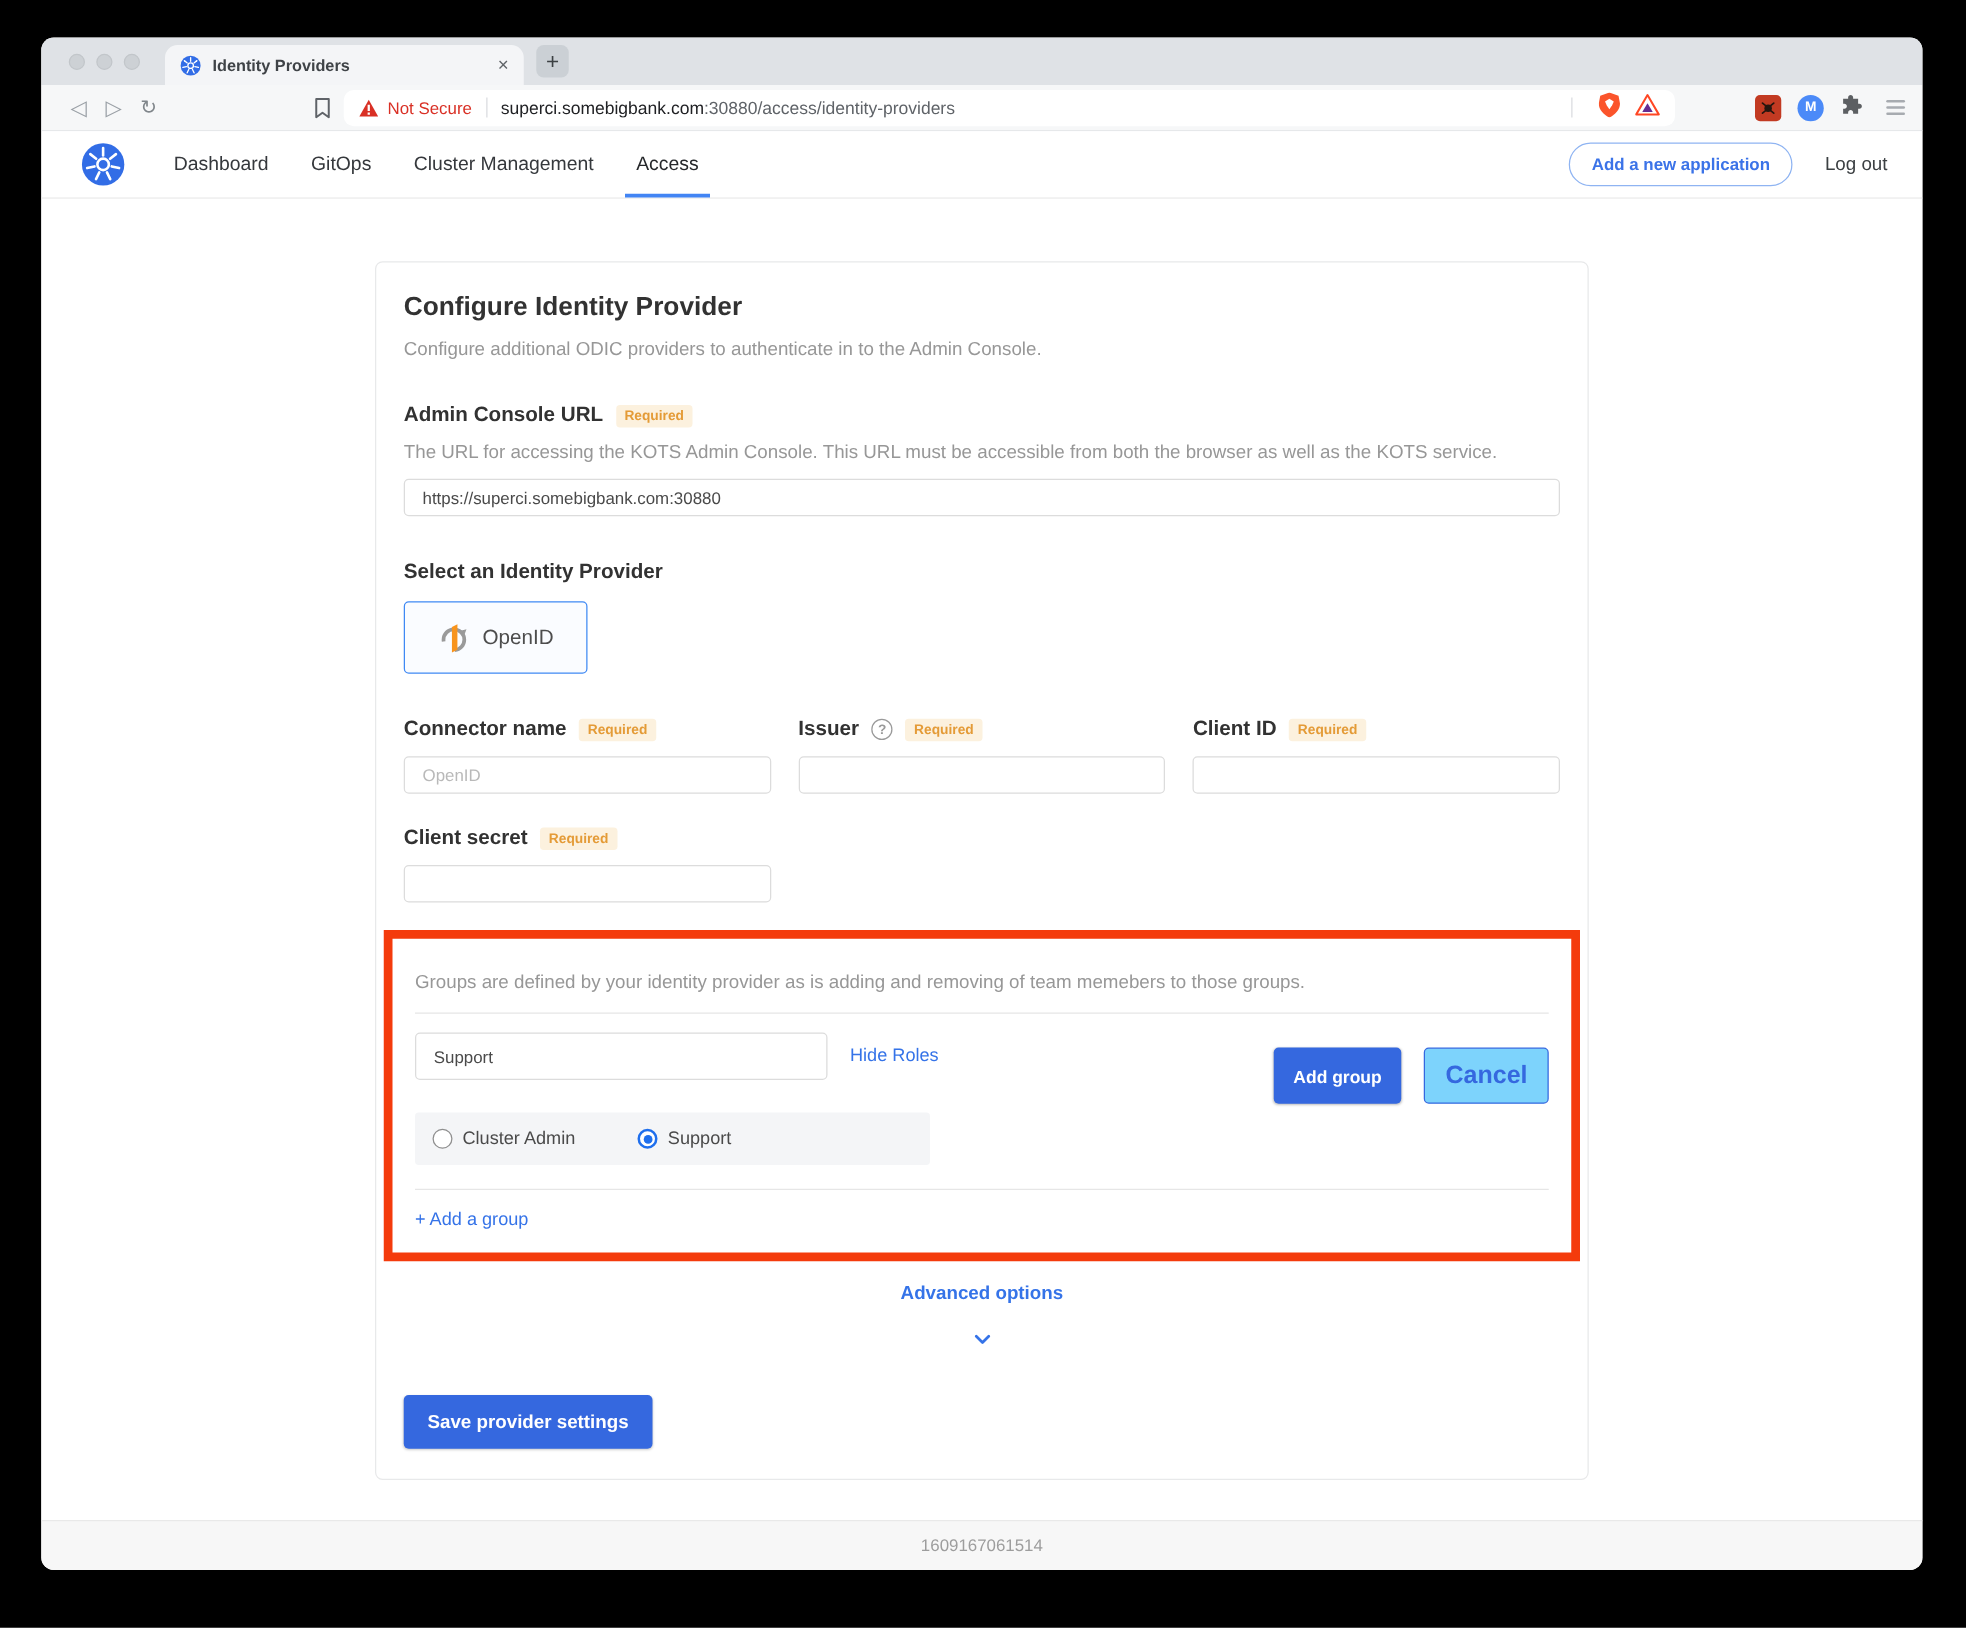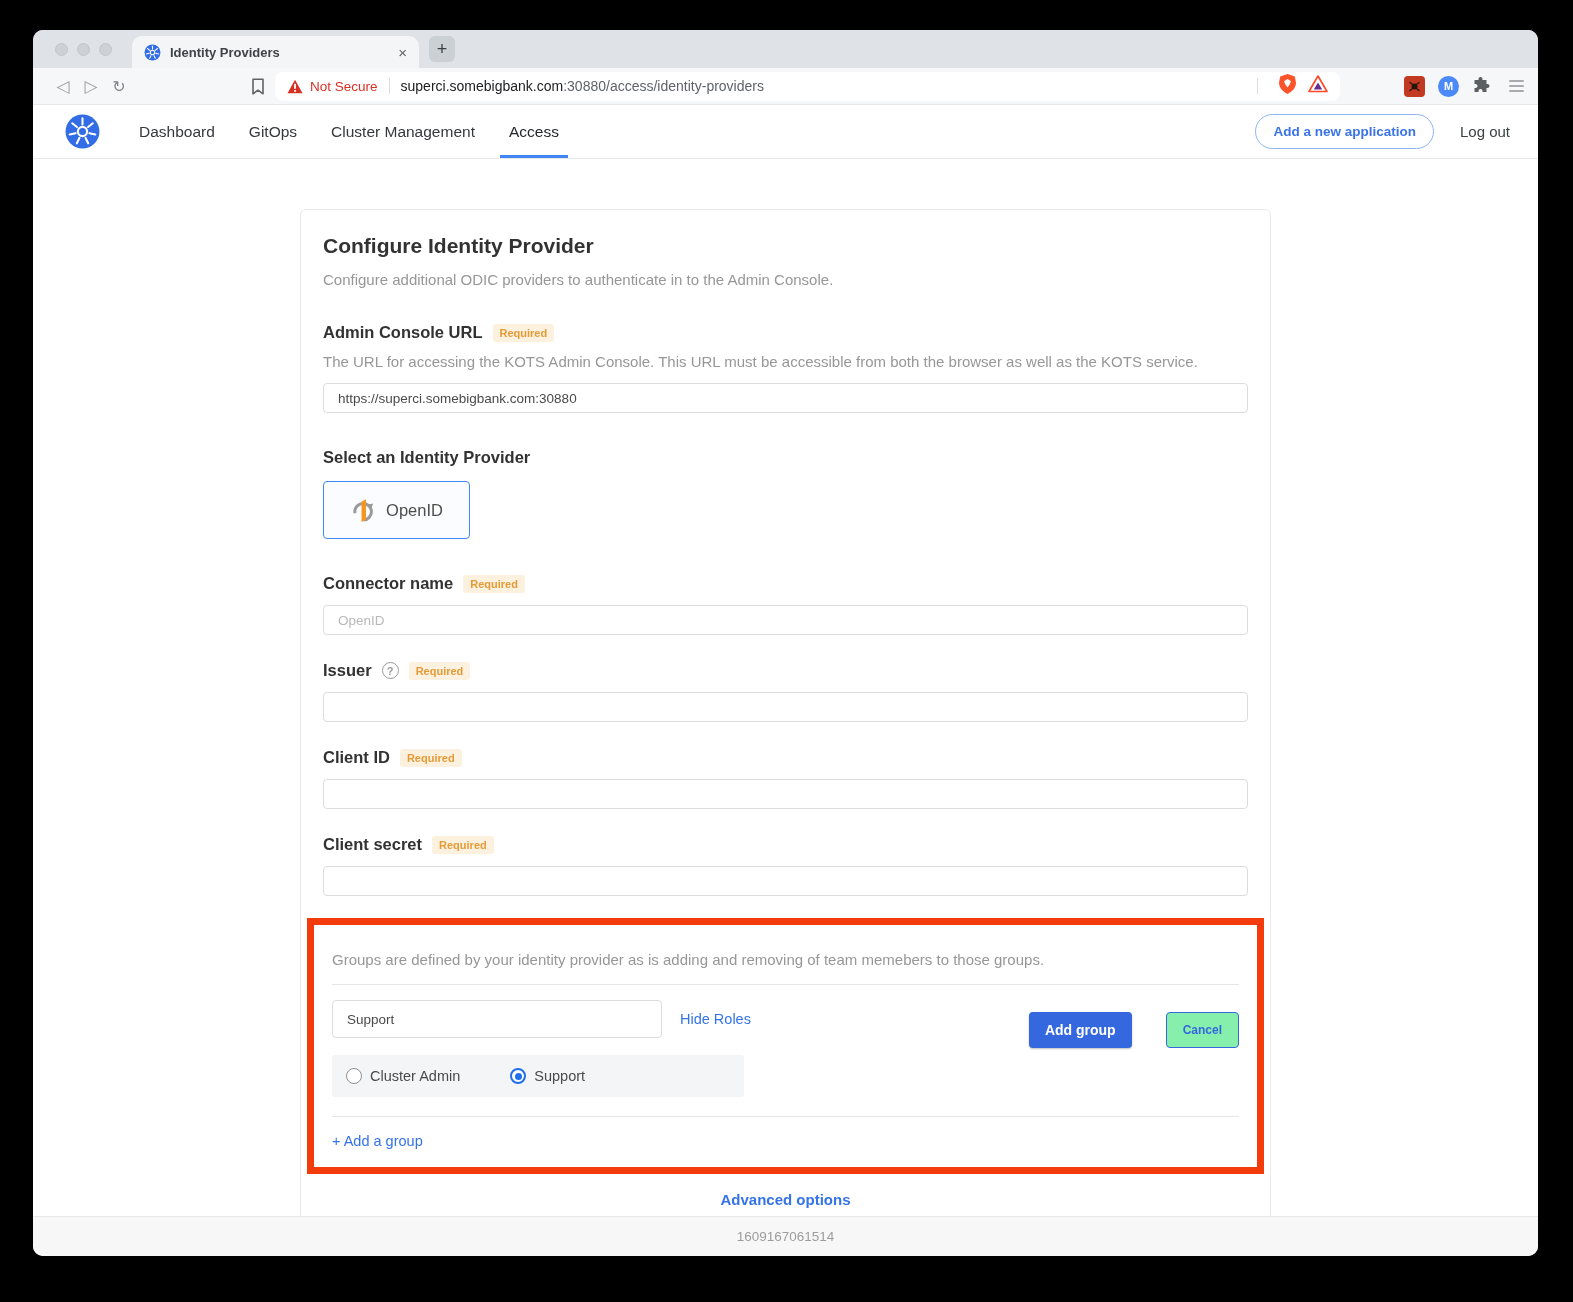--- a/index.html
+++ b/index.html
@@ -59,38 +59,38 @@
   .field-label { font-size:16.5px; font-weight:700; color:#323232; }
   .badge { font-size:11px; font-weight:600; color:#e49b37; background:#fcf1de; padding:3px 7px; border-radius:3px; }
   .help-text { font-size:15px; color:#979797; margin:11px 0 13px; }
   .text-input { width:100%; height:30px; border:1px solid #dcdcdc; border-radius:4px; padding:0 14px; font-size:13.5px; color:#4a4a4a;
                 font-family:"Liberation Sans", sans-serif; outline:none; }
   .text-input::placeholder { color:#b9b9b9; }
   .section-gap { margin-top:35px; }
   .idp-tile { margin-top:14px; width:147px; height:58px; border:1px solid #3f89f4; border-radius:4px; background:#fafcff;
               display:flex; align-items:center; justify-content:center; gap:8px; }
   .idp-name { font-size:16.5px; color:#4d4d4d; }
-  .grid2 { display:grid; grid-template-columns:1fr; column-gap:22px; row-gap:26px; margin-top:35px; }
+  .grid2 { display:grid; grid-template-columns:1fr 1fr 1fr; column-gap:22px; row-gap:26px; margin-top:35px; }
   .grid2 .text-input { margin-top:12px; }
   .qmark { width:17px; height:17px; border:1.5px solid #9a9a9a; border-radius:50%; color:#9a9a9a; font-size:11px; font-weight:700;
            display:inline-flex; align-items:center; justify-content:center; }
 
   
   .rbac-box { margin:22px -16px 2px; border:7px solid #f43b0c; padding:13px 18px 10px; }
   .rbac-title { font-size:17px; font-weight:700; color:#323232; margin-top:8px; }
   .rbac-sub { font-size:15px; color:#979797; margin:13px 0 16px; }
   .hr { border:none; border-top:1px solid #e6e6e6; height:0; }
   .group-row { display:flex; align-items:flex-start; margin-top:15px; }
   .group-input { width:330px; height:38px; }
   .link { color:#3573e8; font-size:14.5px; font-weight:500; text-decoration:none; }
   .hide-roles { margin-left:18px; line-height:38px; }
-  .group-actions { margin-left:auto; display:flex; gap:34px; margin-top:12px; }
+  .group-actions { margin-left:auto; display:flex; gap:18px; margin-top:12px; }
   .btn-primary { background:#3568df; color:#fff; font-size:14px; font-weight:700; border:none; border-radius:4px;
                  padding:10px 16px; box-shadow:0 1px 2px rgba(0,0,0,.25); font-family:"Liberation Sans", sans-serif; }
-  .btn-outline { background:#86efac; color:#3568df; font-size:12px; font-weight:700; border:1px solid #3568df; border-radius:4px;
+  .btn-outline { background:#7dd3fc; color:#3568df; font-size:20px; font-weight:700; border:1px solid #3568df; border-radius:4px;
                  padding:10px 16px; font-family:"Liberation Sans", sans-serif; }
   .roles-panel { margin-top:7px; width:412px; background:#f4f5f7; border-radius:3px; padding:13px 14px; display:flex; gap:50px; }
   .radio-item { display:flex; align-items:center; gap:8px; font-size:14.5px; color:#4a4a4a; }
   .radio { width:16px; height:16px; border:1.5px solid #8f8f8f; border-radius:50%; background:#fff; position:relative; flex-shrink:0; }
   .radio.checked { border:2px solid #1f6fed; }
   .radio.checked::after { content:""; position:absolute; left:2.5px; top:2.5px; width:7px; height:7px; border-radius:50%; background:#1f6fed; }
   .rbac-hr2 { margin-top:19px; }
   .add-group-link { display:inline-block; margin:16px 0 8px; }
 
   .advanced { margin-top:17px; display:flex; align-items:center; gap:24px;flex-direction:column; }

